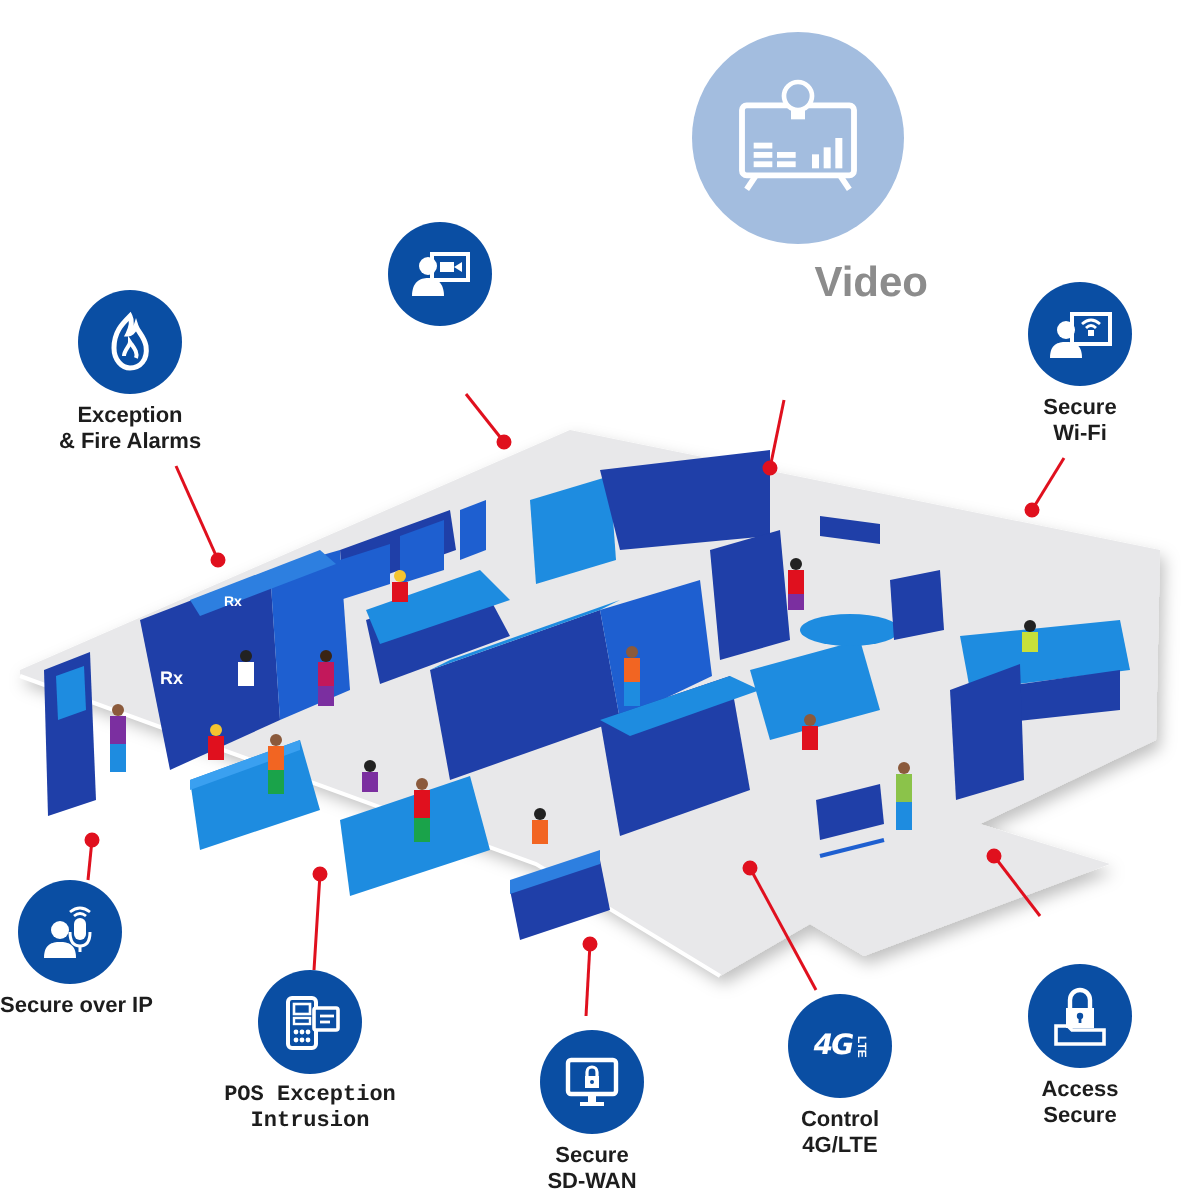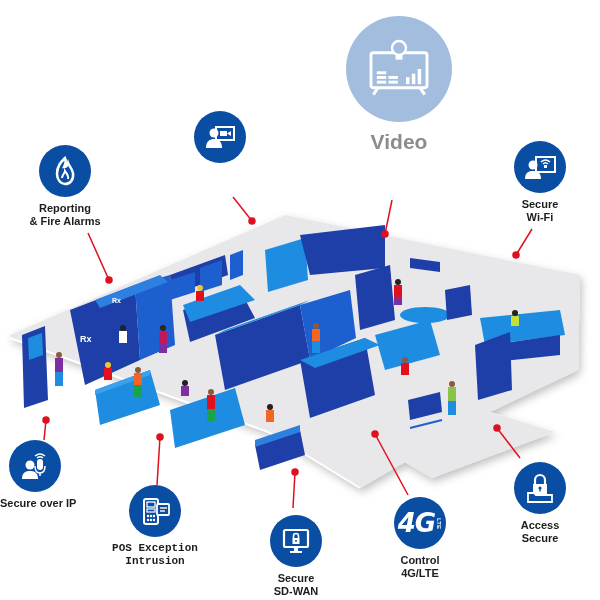--- a/index.html
+++ b/index.html
@@ -3,21 +3,21 @@
 <meta charset="utf-8">
 <style>
   html, body { margin:0; padding:0; background:#ffffff; }
   body { width:600px; height:600px; position:relative; overflow:hidden; font-family:"Liberation Sans", sans-serif; }
   #scene { position:absolute; left:0; top:0; width:600px; height:600px; }
   .feature { position:absolute; text-align:center; }
   .icon-circle { width:52px; height:52px; border-radius:50%; background:#0a4ea3; margin:0 auto; display:flex; align-items:center; justify-content:center; }
   .icon-circle svg { width:34px; height:34px; }
   .label { font-weight:bold; font-size:11px; line-height:13px; color:#1d1d1d; margin-top:5px; white-space:nowrap; }
   .va-circle { width:106px; height:106px; border-radius:50%; background:#a3bddf; margin:0 auto; display:flex; align-items:center; justify-content:center; }
-  .va-label { font-weight:bold; font-size:21px; line-height:23px; color:#8c8c8c; margin-top:8px; }
+  .va-label { font-weight:bold; font-size:21px; line-height:23px; color:#8c8c8c; margin-top:8px;text-align:right; }
 </style>
 </head>
 <body>
 
 <svg id="scene" viewBox="0 0 600 600">
   <defs>
     <filter id="shadow" x="-10%" y="-10%" width="130%" height="130%">
       <feDropShadow dx="2" dy="4" stdDeviation="4" flood-color="#000" flood-opacity="0.25"></feDropShadow>
     </filter>
   </defs>
@@ -170,21 +170,21 @@
 </div>
 
 <div class="feature" style="left:20px; top:145px; width:90px;">
   <div class="icon-circle">
     <svg viewBox="0 0 34 34">
         <path d="M17 4 C13 8 9 12 9 20 C9 26 13 30 17 30 C22 30 26 26 25 19 C24 14 21 12 20 9 C19 12 17 13 16 13 C18 9 18 6 17 4 Z" fill="none" stroke="#fff" stroke-width="2.5"></path>
         <path d="M14 24 C14 21 17 19 17 17 C19 20 21 22 20 25" fill="none" stroke="#fff" stroke-width="2"></path>
       </svg>
   </div>
   <div class="label">
-    <div>Reporting</div>
+    <div>Exception</div>
     <div>&amp; Fire Alarms</div>
   </div>
 </div>
 
 <div class="feature" style="left:175px; top:111px; width:90px;">
   <div class="icon-circle">
     <svg viewBox="0 0 34 34">
         <circle cx="11" cy="13" r="4.5" fill="#fff"></circle>
         <path d="M3 28 C3 21 7 19 11 19 C15 19 19 21 19 28 Z" fill="#fff"></path>
         <rect x="13" y="7" width="18" height="13" fill="none" stroke="#fff" stroke-width="2"></rect>
@@ -263,30 +263,30 @@
       </svg>
   </div>
   <div class="label">
     <div>Secure</div>
     <div>SD-WAN</div>
   </div>
 </div>
 
 <div class="feature" style="left:385px; top:497px; width:70px;">
   <div class="icon-circle" style="position:relative;">
-    <span style="color:#fff; font-weight:bold; font-size:26px; font-family:'DejaVu Sans', sans-serif; letter-spacing:-1px; font-style:italic;">4G</span>
+    <span style="color:#fff; font-weight:bold; font-size:14px; font-family:'DejaVu Sans', sans-serif; letter-spacing:-1px; font-style:italic;">4G</span>
     <span style="color:#fff; font-weight:bold; font-size:6px; writing-mode:vertical-rl; margin-left:1px;">LTE</span>
   </div>
   <div class="label">
     <div>Control</div>
     <div>4G/LTE</div>
   </div>
 </div>
 
-<div class="feature" style="left:505px; top:462px; width:70px;">
+<div class="feature" style="left:505px; top:482px; width:70px;">
   <div class="icon-circle">
     <svg viewBox="0 0 34 34">
         <path d="M12 13 V9 A5 5 0 0 1 22 9 V13" fill="none" stroke="#fff" stroke-width="2.2"></path>
         <rect x="10" y="13" width="14" height="10" fill="#fff"></rect>
         <circle cx="17" cy="17" r="1.6" fill="#0a4ea3"></circle>
         <rect x="16.3" y="17" width="1.4" height="3.5" fill="#0a4ea3"></rect>
         <path d="M5 22 H11 L13 24 H29 V31 H5 Z" fill="none" stroke="#fff" stroke-width="1.8"></path>
       </svg>
   </div>
   <div class="label">

